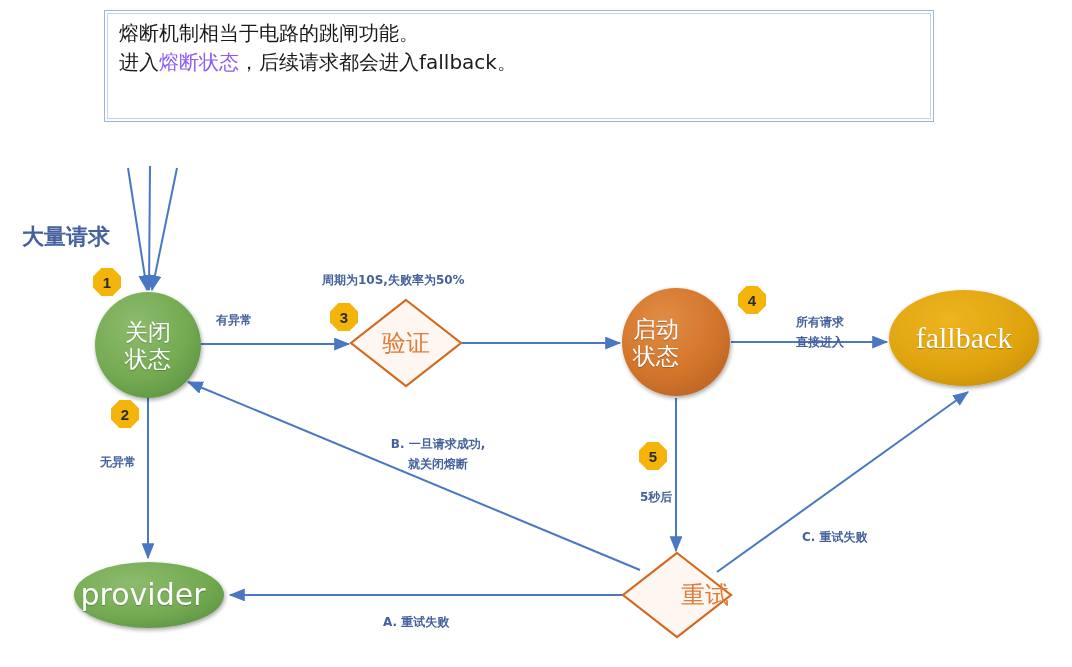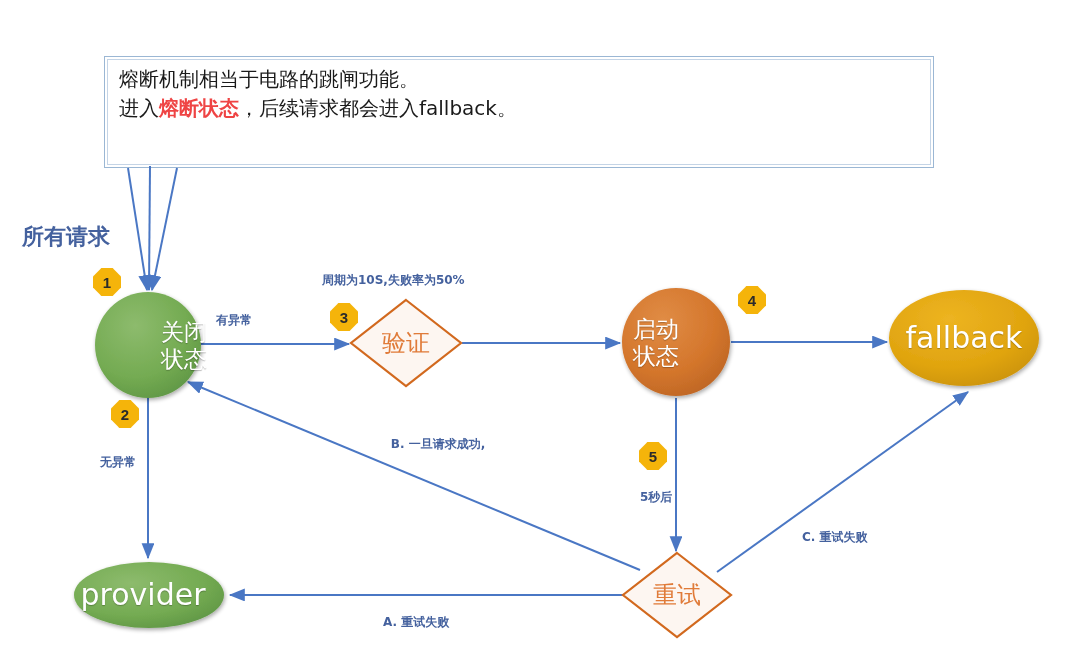--- a/index.html
+++ b/index.html
@@ -15,31 +15,30 @@
   
   .note-box{
     position:absolute;
     left:104px;top:10px;
     width:830px;height:112px;
     box-sizing:border-box;
     border:1px solid #9bb7d4;
     box-shadow:inset 0 0 0 2px #ffffff, inset 0 0 0 3px #c4d4e6;
     background:#ffffff;
     padding:8px 12px 0 14px;
-    margin-top:46px;
   }
   .note-line{
     font-size:20px;
     line-height:29px;
     color:#1a1a1a;
     white-space:nowrap;
     font-family:"DejaVu Sans","Liberation Sans",sans-serif;
     font-weight:400;
   }
-  .hl-red{color:#ef4444;font-weight:700;}
+  .hl-red{color:#8b5cf6;font-weight:400;}
 
   
   svg#wires{position:absolute;left:0;top:0;width:1072px;height:667px;}
 
   
   .node-label{
     position:absolute;
     display:flex;align-items:center;justify-content:center;
     flex-direction:column;
     color:#ffffff;
@@ -161,58 +160,63 @@
     </g>
 
     <circle cx="148" cy="345" r="53" fill="url(#gGreen)" filter="url(#soft)"></circle>
     <circle cx="676" cy="342" r="54" fill="url(#gOrange)" filter="url(#soft)"></circle>
     <ellipse cx="964" cy="338" rx="75" ry="48" fill="url(#gGold)" filter="url(#soft)"></ellipse>
     <ellipse cx="149" cy="595" rx="75" ry="33" fill="url(#gGreen)" filter="url(#soft)"></ellipse>
     <path d="M406,300 L461,343 L406,386 L351,343 z" fill="#fdf6f1" stroke="#d2691e" stroke-width="2.2"></path>
     <path d="M677,553 L731,595 L677,637 L623,595 z" fill="#fdf6f1" stroke="#d2691e" stroke-width="2.2"></path>
   </svg>
 
-  <div class="node-label" style="left:96px;top:318px;width:104px;height:56px;padding-left:36px;">
+  <div class="node-label" style="left:96px;top:318px;width:104px;height:56px;">
     <span class="cn-node-text">关闭</span>
     <span class="cn-node-text">状态</span>
   </div>
 
   <div class="node-label" style="left:604px;top:315px;width:104px;height:56px;">
     <span class="cn-node-text">启动</span>
     <span class="cn-node-text">状态</span>
   </div>
 
-  <div class="node-label" style="left:889px;top:320px;width:150px;height:36px;">
+  <div class="node-label" style="left:889px;top:320px;width:150px;height:36px;font-family:Liberation Serif, serif;">
     <span class="en-node-text">fallback</span>
   </div>
 
   <div class="node-label" style="left:68px;top:577px;width:150px;height:36px;">
     <span class="en-node-text">provider</span>
   </div>
 
   <div class="diamond-label" style="left:366px;top:329px;width:80px;height:28px;">验证</div>
-  <div class="diamond-label" style="left:637px;top:581px;width:80px;height:28px;">重试</div>
+  <div class="diamond-label" style="left:665px;top:581px;width:80px;height:28px;">重试</div>
 
   <div class="badge" style="left:93px;top:268px;">1</div>
   <div class="badge" style="left:111px;top:400px;">2</div>
   <div class="badge" style="left:330px;top:303px;">3</div>
   <div class="badge" style="left:738px;top:286px;">4</div>
   <div class="badge" style="left:639px;top:442px;">5</div>
 
-  <div class="big-req" style="left:22px;top:222px;">所有请求</div>
+  <div class="big-req" style="left:22px;top:222px;">大量请求</div>
 
   <div class="edge-label" style="left:216px;top:310px;">有异常</div>
 
   <div class="edge-label" style="left:322px;top:270px;">周期为10S,失败率为50%</div>
 
+  <div class="edge-label center" style="left:770px;top:312px;width:100px;">
+    <div>所有请求</div>
+    <div>直接进入</div>
+  </div>
 
   <div class="edge-label" style="left:100px;top:452px;">无异常</div>
 
   <div class="edge-label center" style="left:348px;top:434px;width:180px;">
     <div>B. 一旦请求成功,</div>
+    <div>就关闭熔断</div>
   </div>
 
   <div class="edge-label" style="left:640px;top:487px;">5秒后</div>
 
   <div class="edge-label" style="left:383px;top:612px;">A. 重试失败</div>
 
   <div class="edge-label" style="left:802px;top:527px;">C. 重试失败</div>
 
 </div>
 

